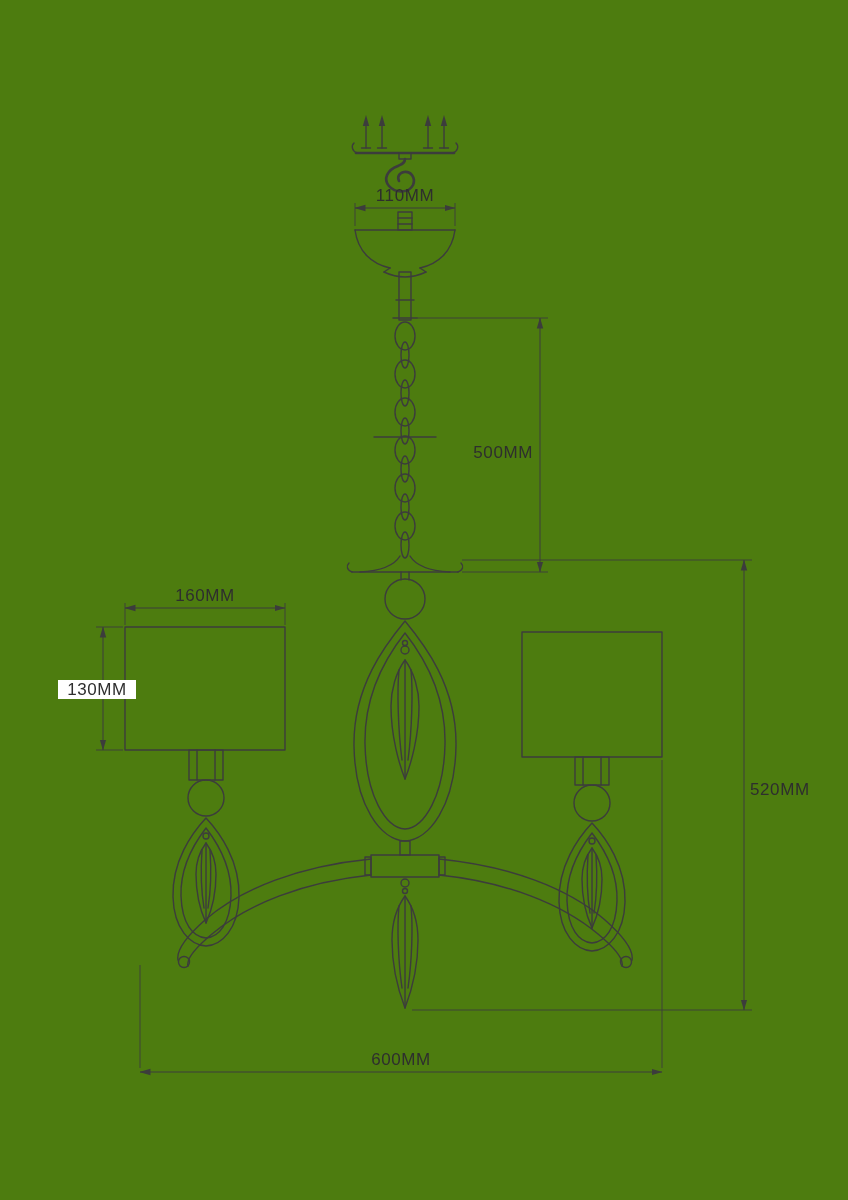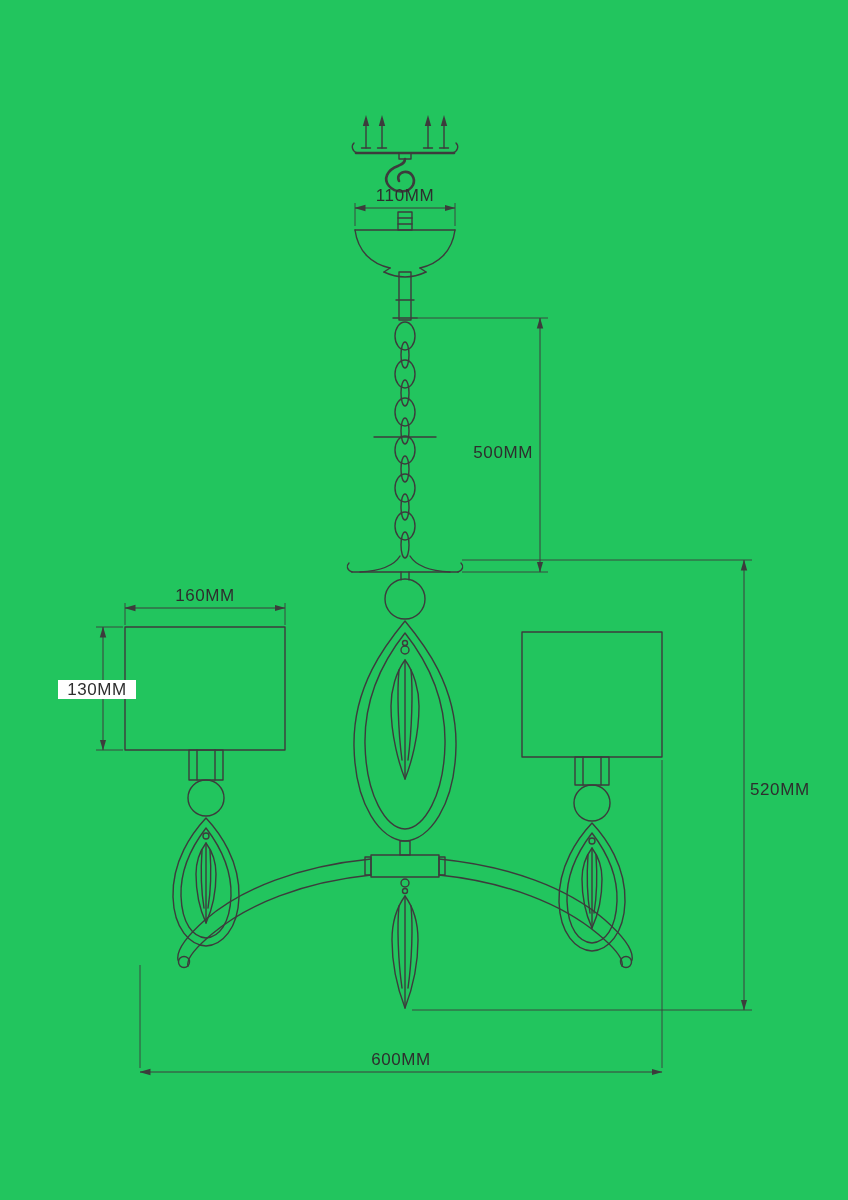--- a/index.html
+++ b/index.html
@@ -7,21 +7,21 @@
     padding: 0;
     background: #ffffff;
     width: 848px;
     height: 1200px;
     font-family: "Liberation Sans", sans-serif;
   }
   .stage {
     position: relative;
     width: 848px;
     height: 1200px;
-    background: #22c55e;
+    background: #4d7c0f;
     overflow: hidden;
   }
   svg { display: block; }
   .draw {
     stroke: #3c3c3c;
     fill: none;
     stroke-width: 1.4;
     stroke-linecap: round;
     stroke-linejoin: round;
   }

